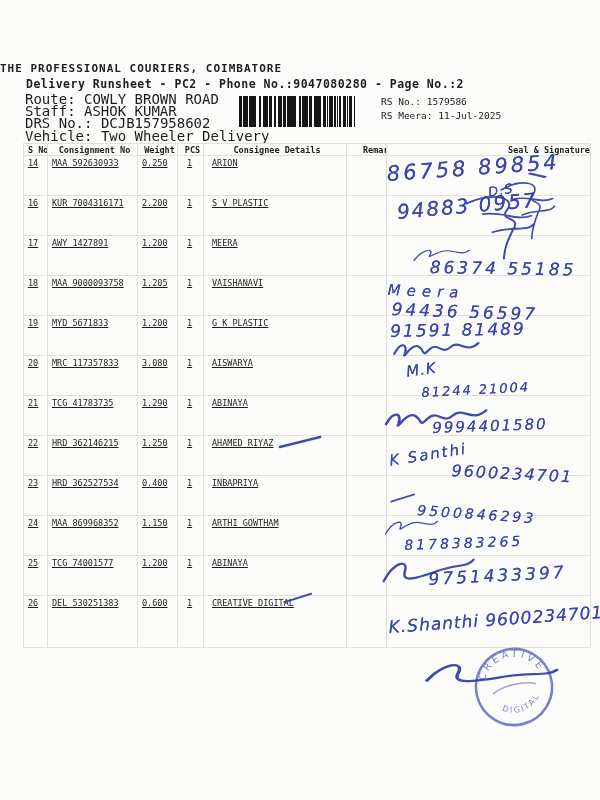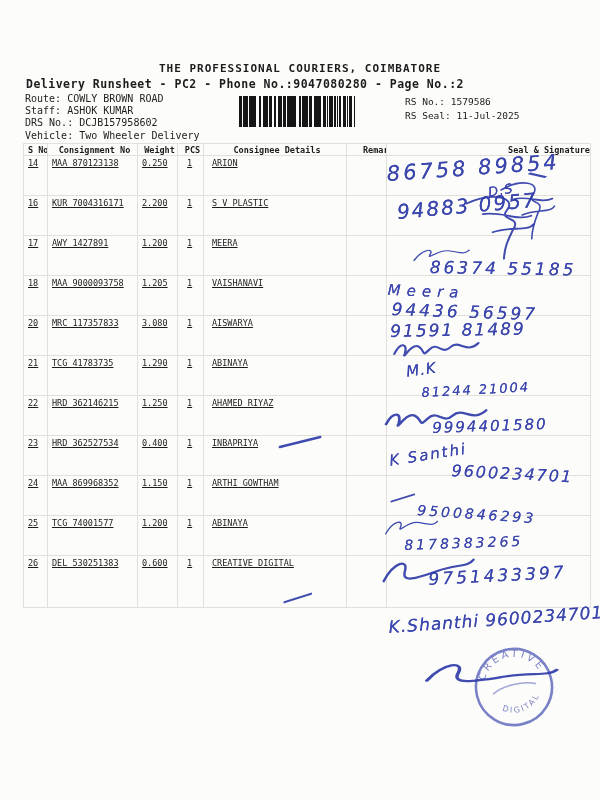--- a/index.html
+++ b/index.html
@@ -1,26 +1,26 @@
 <!DOCTYPE html>
 <html><head>
 <meta charset="utf-8">
 <style>
   html,body{margin:0;padding:0;background:#e8e8e6;}
   .page{
     width:600px;height:800px;position:relative;margin:0 auto;
     background:#fcfcfa;overflow:hidden;
     font-family:"DejaVu Sans Mono", monospace;color:#1c1c1c;
   }
-  .doc-title{position:absolute;top:62px;left:0;width:600px;text-align:center;
+  .doc-title{position:absolute;top:62px;left:0;width:600px;
     font-size:11px;font-weight:bold;letter-spacing:1px;}
   .doc-subtitle{position:absolute;top:77px;left:0;width:490px;text-align:center;
     font-size:11.5px;font-weight:bold;letter-spacing:.5px;}
-  .info-left{position:absolute;left:25px;top:93px;font-size:10px;line-height:12.2px;white-space:nowrap;}
-  .info-right{position:absolute;left:381px;top:95px;font-size:9.5px;line-height:13.5px;white-space:nowrap;margin-left:24px;}
+  .info-left{position:absolute;left:25px;top:93px;font-size:14px;line-height:12.2px;white-space:nowrap;}
+  .info-right{position:absolute;left:381px;top:95px;font-size:9.5px;line-height:13.5px;white-space:nowrap;}
   .bold{font-weight:normal;}
   .barcode{
     position:absolute;left:239px;top:96px;width:116px;height:31px;
     background:
       repeating-linear-gradient(90deg,#151515 0 2px,transparent 2px 5px),
       repeating-linear-gradient(90deg,#151515 0 1px,transparent 1px 7px),
       repeating-linear-gradient(90deg,#151515 0 3px,transparent 3px 13px),
       repeating-linear-gradient(90deg,#151515 0 1px,transparent 1px 4px);
   }
   table.runsheet{
@@ -75,21 +75,21 @@
   </div>
 
   <div class="barcode"></div>
 
   <div class="info-right">
     <div>
       <span>RS No.:</span>
       <span>1579586</span>
     </div>
     <div>
-      <span>RS Seal:</span>
+      <span>RS Meera:</span>
       <span>11-Jul-2025</span>
     </div>
   </div>
 
   <table class="runsheet">
     <colgroup>
       <col style="width:24px">
         <col style="width:90px">
         <col style="width:40px">
         <col style="width:26px">
@@ -104,21 +104,21 @@
           <th>Weight</th>
           <th>PCS</th>
           <th>Consignee Details</th>
           <th>Remarks</th>
           <th>Seal &amp; Signature</th>
         </tr>
     </thead>
     <tbody>
         <tr>
           <td>14</td>
-          <td>MAA 870123138</td>
+          <td>MAA 592630933</td>
           <td>0.250</td>
           <td>1</td>
           <td>ARION</td>
           <td></td>
           <td></td>
         </tr>
         <tr>
           <td>16</td>
           <td>KUR 7004316171</td>
           <td>2.200</td>
@@ -135,20 +135,29 @@
           <td>MEERA</td>
           <td></td>
           <td></td>
         </tr>
         <tr>
           <td>18</td>
           <td>MAA 9000093758</td>
           <td>1.205</td>
           <td>1</td>
           <td>VAISHANAVI</td>
+          <td></td>
+          <td></td>
+        </tr>
+        <tr>
+          <td>19</td>
+          <td>MYD 5671833</td>
+          <td>1.200</td>
+          <td>1</td>
+          <td>G K PLASTIC</td>
           <td></td>
           <td></td>
         </tr>
         <tr>
           <td>20</td>
           <td>MRC 117357833</td>
           <td>3.080</td>
           <td>1</td>
           <td>AISWARYA</td>
           <td></td>

